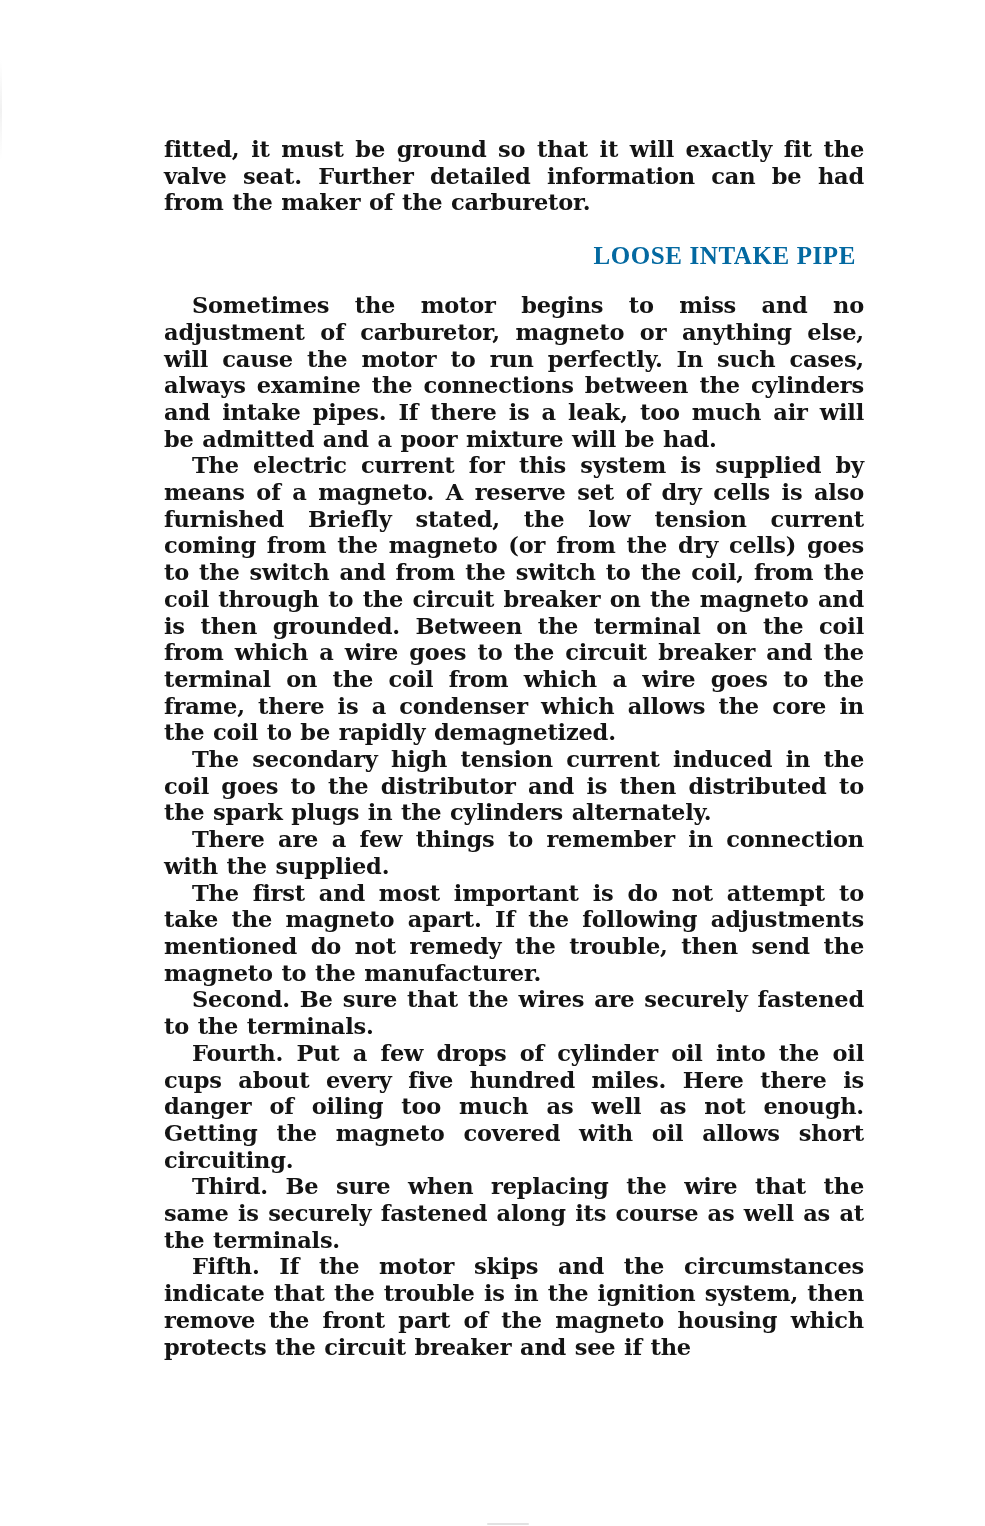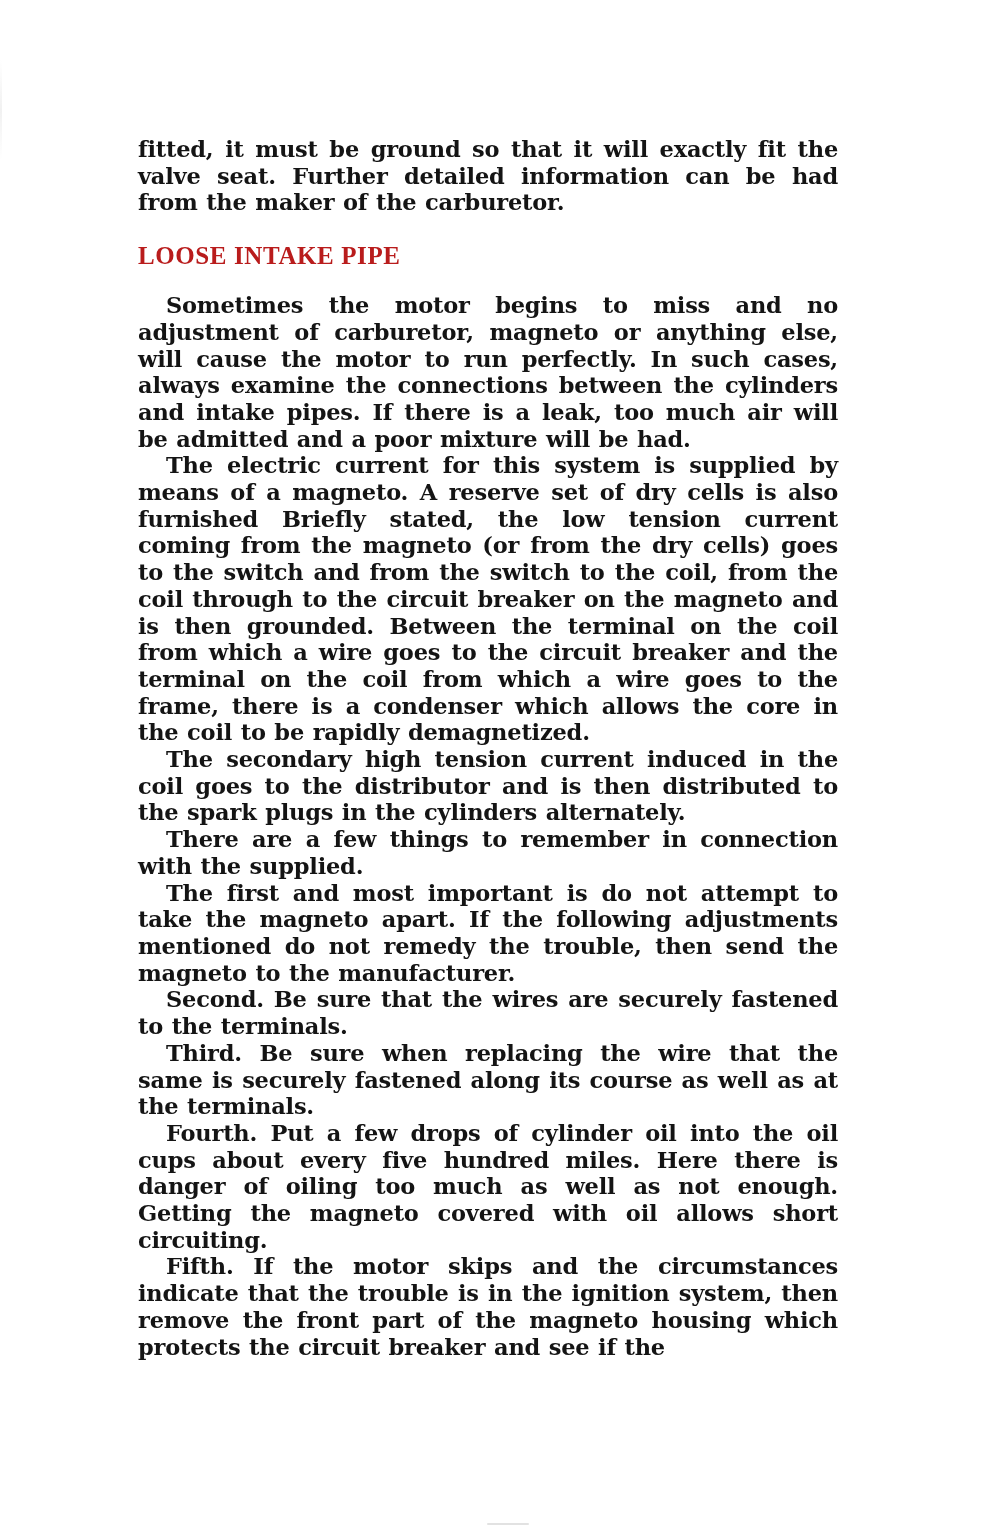--- a/index.html
+++ b/index.html
@@ -10,45 +10,46 @@
     body {
       width: 985px;
       height: 1526px;
       position: relative;
       overflow: hidden;
       font-family: "DejaVu Serif", "Liberation Serif", serif;
       color: #141414;
     }
     .page {
       position: absolute;
-      left: 138px;
+      left: 164px;
       top: 136px;
       width: 700px;
     }
     .para {
       margin: 0;
       font-size: 22.5px;
       line-height: 26.7px;
       text-align: justify;
       text-align-last: left;
       letter-spacing: -0.2px;
       word-spacing: 1px;
       font-weight: 600;
     }
     .para.indent {
       text-indent: 28px;
     }
     .heading {
-      margin: 0;
+      margin: 8px;
       font-family: "Liberation Serif", "DejaVu Serif", serif;
       font-weight: 700;
       font-size: 25px;
       letter-spacing: 0.6px;
       line-height: 30px;
-      color: #b91c1c;
+      color: #0369a1;
+      text-align: right;
     }
     .h1 { margin-top: 25px; margin-bottom: 21px; }
     .h2 { margin-top: 24px; margin-bottom: 20px; }
     .em { font-weight: 800; }
     .gutter-mark {
       position: absolute;
       left: 0;
       top: 60px;
       width: 2px;
       height: 100px;
@@ -77,20 +78,20 @@
     <h2 class="heading h1">LOOSE INTAKE PIPE</h2>
     <p class="para indent">Sometimes the motor begins to miss and no adjustment of carburetor, magneto or anything else, will cause the motor to run perfectly. In such cases, always examine the connections between the cylinders and intake pipes. If there is a leak, too much air will be admitted and a poor mixture will be had.</p>
   </section>
 
   <section>
     <p class="para indent">The electric current for this system is supplied by means of a magneto. A reserve set of dry cells is also furnished Briefly stated, the low tension current coming from the magneto (or from the dry cells) goes to the switch and from the switch to the coil, from the coil through to the circuit breaker on the magneto and is then grounded. Between the terminal on the coil from which a wire goes to the circuit breaker and the terminal on the coil from which a wire goes to the frame, there is a condenser which allows the core in the coil to be rapidly demagnetized.</p>
     <p class="para indent">The secondary high tension current induced in the coil goes to the distributor and is then distributed to the spark plugs in the cylinders alternately.</p>
     <p class="para indent">There are a few things to remember in connection with the supplied.</p>
     <p class="para indent"><span>The first and most important is </span><span class="em">do not attempt to take the magneto apart.</span><span> If the following adjustments mentioned do not remedy the trouble, then send the magneto to the manufacturer.</span></p>
     <p class="para indent">Second. Be sure that the wires are securely fastened to the terminals.</p>
+    <p class="para indent">Fourth. Put a few drops of cylinder oil into the oil cups about every five hundred miles. Here there is danger of oiling too much as well as not enough. Getting the magneto covered with oil allows short circuiting.</p>
     <p class="para indent">Third. Be sure when replacing the wire that the same is securely fastened along its course as well as at the terminals.</p>
-    <p class="para indent">Fourth. Put a few drops of cylinder oil into the oil cups about every five hundred miles. Here there is danger of oiling too much as well as not enough. Getting the magneto covered with oil allows short circuiting.</p>
     <p class="para indent">Fifth. If the motor skips and the circumstances indicate that the trouble is in the ignition system, then remove the front part of the magneto housing which protects the circuit breaker and see if the</p>
   </section>
 
 </div>
 
 <div class="bottom-smudge"></div>
 
 </body></html>

